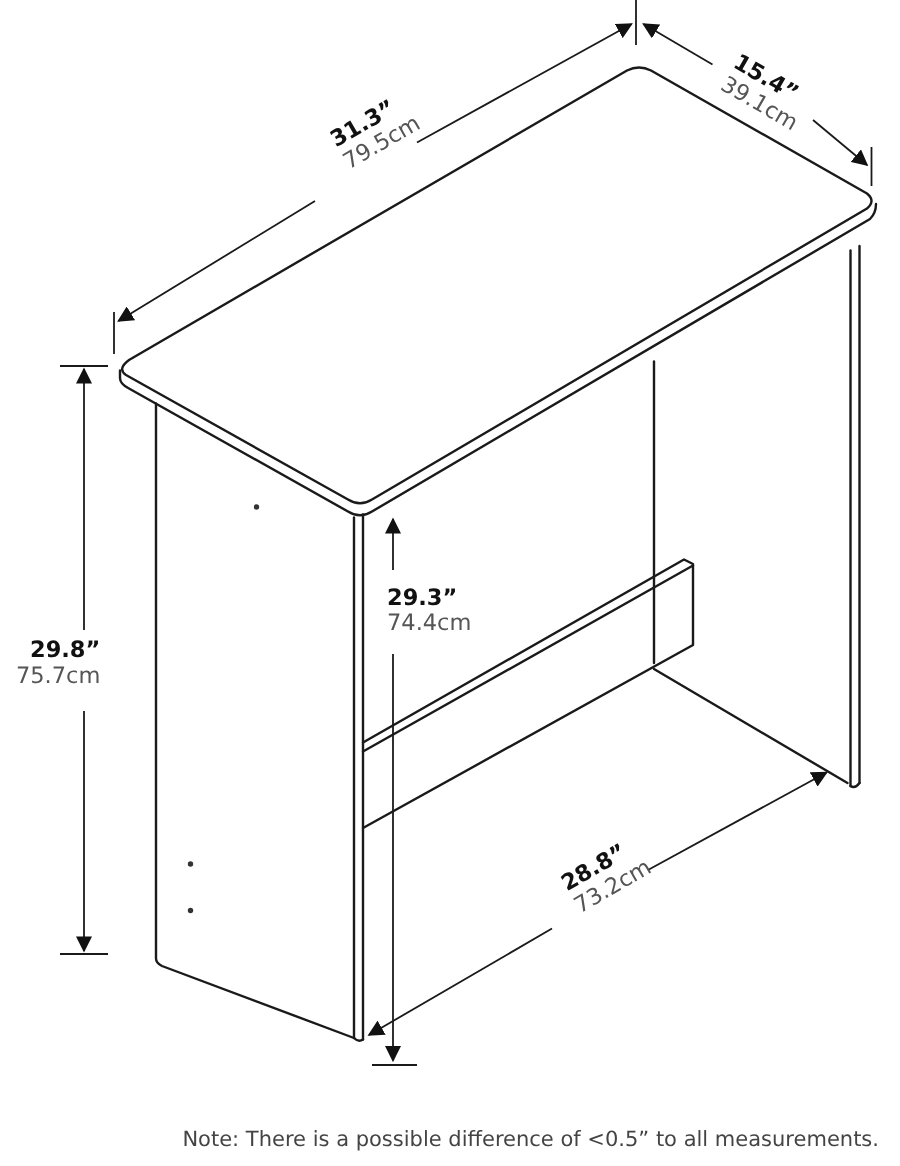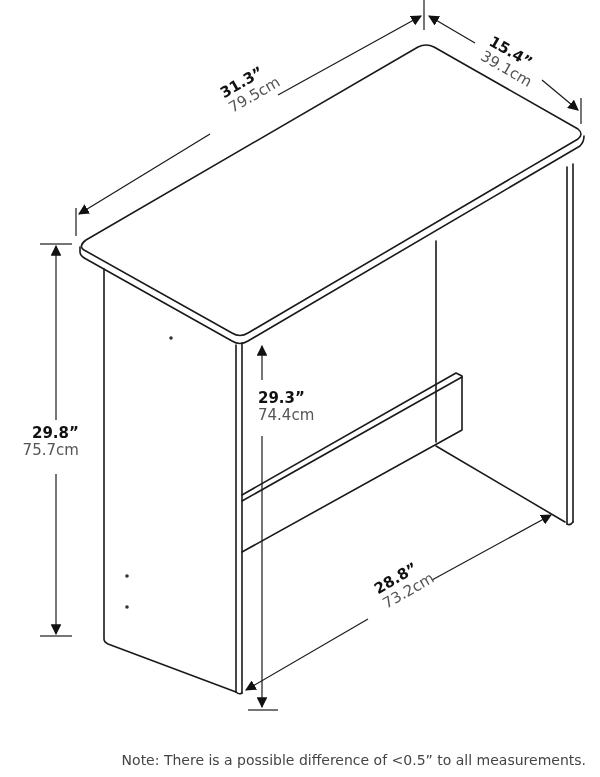--- a/index.html
+++ b/index.html
@@ -80,21 +80,21 @@
   <span class="imp">31.3”</span>
   <span class="met">79.5cm</span>
 </div>
 
 <div class="dim-label" style="left:494px; top:34px; transform: rotate(30deg); transform-origin: left top;">
   <span class="imp">15.4”</span>
   <span class="met">39.1cm</span>
 </div>
 
 <div class="dim-label" style="left:16px; top:426px; text-align:right;">
-  <span class="imp" style="padding-left:4px;margin-left:12px;">29.8”</span>
+  <span class="imp" style="padding-left:4px;">29.8”</span>
   <span class="met" style="margin-left:-16px;">75.7cm</span>
 </div>
 
 <div class="dim-label" style="left:258px; top:391px;">
   <span class="imp">29.3”</span>
   <span class="met">74.4cm</span>
 </div>
 
 <div class="dim-label" style="left:372px; top:584px; transform: rotate(-30deg); transform-origin: left top;">
   <span class="imp">28.8”</span>

